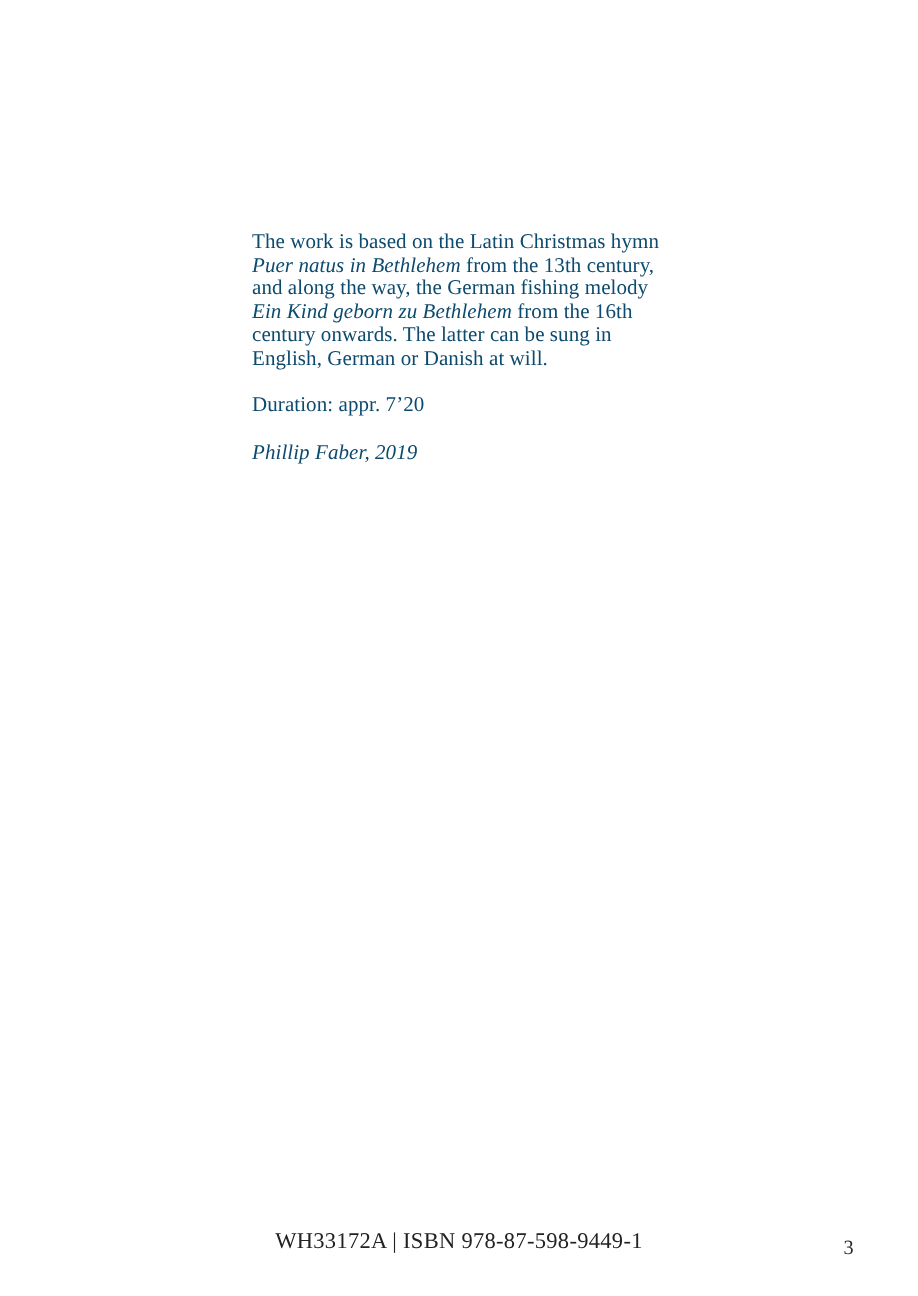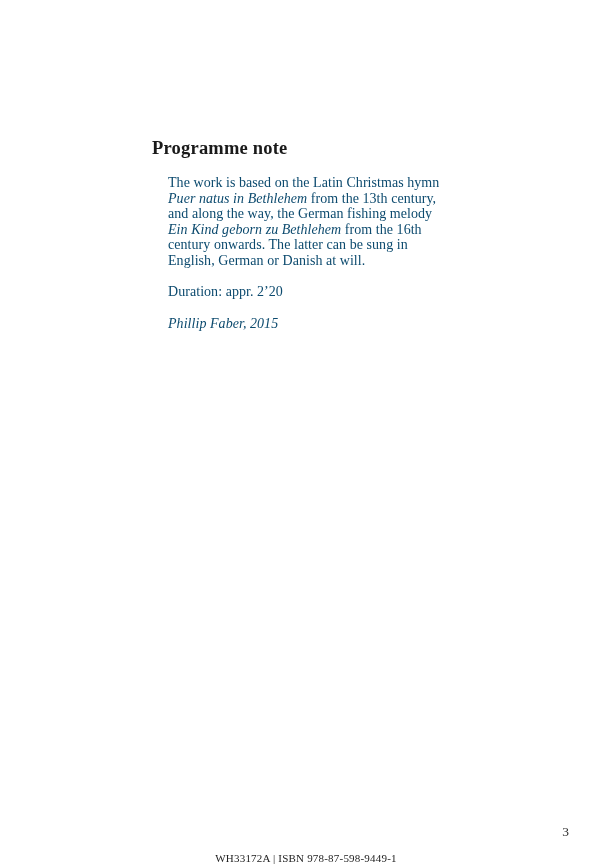--- a/index.html
+++ b/index.html
@@ -39,45 +39,44 @@
   .body p.spaced {
     margin-top: 16px;
   }
   .body em {
     font-style: italic;
   }
   .footer-imprint {
     position: absolute;
     left: 0;
     right: 0;
-    top: 852px;
+    top: 820px;
     text-align: center;
-    font-size: 11px;
+    font-size: 15px;
     letter-spacing: 0.2px;
     color: #222222;
   }
   .page-number {
     position: absolute;
     right: 43px;
     top: 824px;
     font-size: 13.5px;
     color: #2a2a2a;
   }
 </style>
 </head>
 <body>
 
 <div class="page">
 
   <div class="content">
-    <h1 class="title">Programme note</h1>
     <div class="body">
         <p><span>The work is based on the Latin Christmas hymn </span><em>Puer natus in Bethlehem</em><span> from the 13th century, and along the way, the German fishing melody </span><em>Ein Kind geborn zu Bethlehem</em><span> from the 16th century onwards. The latter can be sung in English, German or Danish at will.</span></p>
-        <p class="spaced"><span>Duration: appr. 2’20</span></p>
-        <p class="spaced"><em>Phillip Faber, 2015</em></p>
+        <p class="spaced"><span>Duration: appr. 7’20</span></p>
+        <p class="spaced"><em>Phillip Faber, 2019</em></p>
       </div>
   </div>
 
   <div class="footer-imprint">WH33172A | ISBN 978-87-598-9449-1</div>
 
   <div class="page-number">3</div>
 
 </div>
 
 </body></html>

